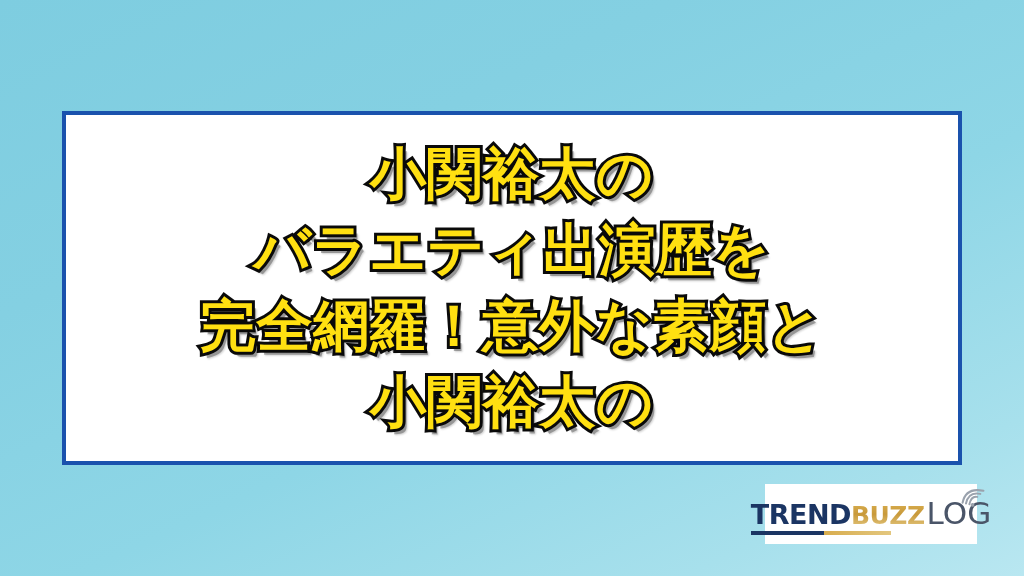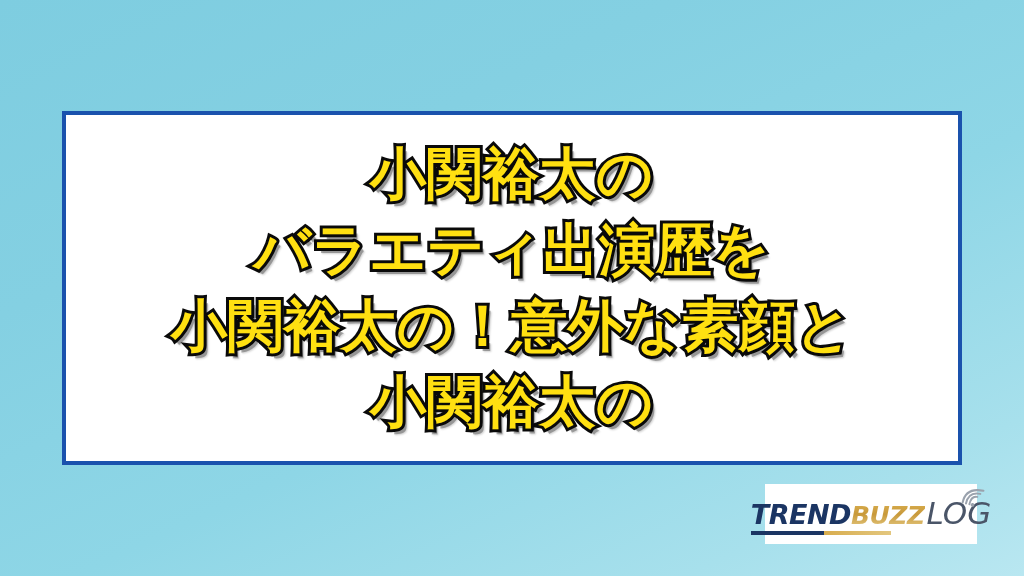--- a/index.html
+++ b/index.html
@@ -76,21 +76,20 @@
     justify-content: center;
   }
 
   #logo-inner {
     position: relative;
     display: flex;
     flex-direction: column;
     align-items: flex-start;
     line-height: 1;
     padding-top: 4px;
-    font-style: italic;
   }
 
   #logo-wordmark {
     display: flex;
     align-items: baseline;
     white-space: nowrap;
   }
 
   .logo-trend {
     font-family: "DejaVu Sans", "Liberation Sans", sans-serif;
@@ -138,21 +137,21 @@
 </style>
 </head>
 <body>
 
 <div id="stage">
 
   <div id="headline-panel">
     <div id="headline-text">
       <div class="headline-line">小関裕太の</div>
       <div class="headline-line">バラエティ出演歴を</div>
-      <div class="headline-line">小関裕太の！意外な素顔と</div>
+      <div class="headline-line">完全網羅！意外な素顔と</div>
       <div class="headline-line">小関裕太の</div>
     </div>
   </div>
 
   <div id="brand-logo">
     <div id="logo-inner">
 
       <div id="logo-wordmark">
         <span class="logo-trend">TREND</span>
         <span class="logo-buzz">BUZZ</span>

